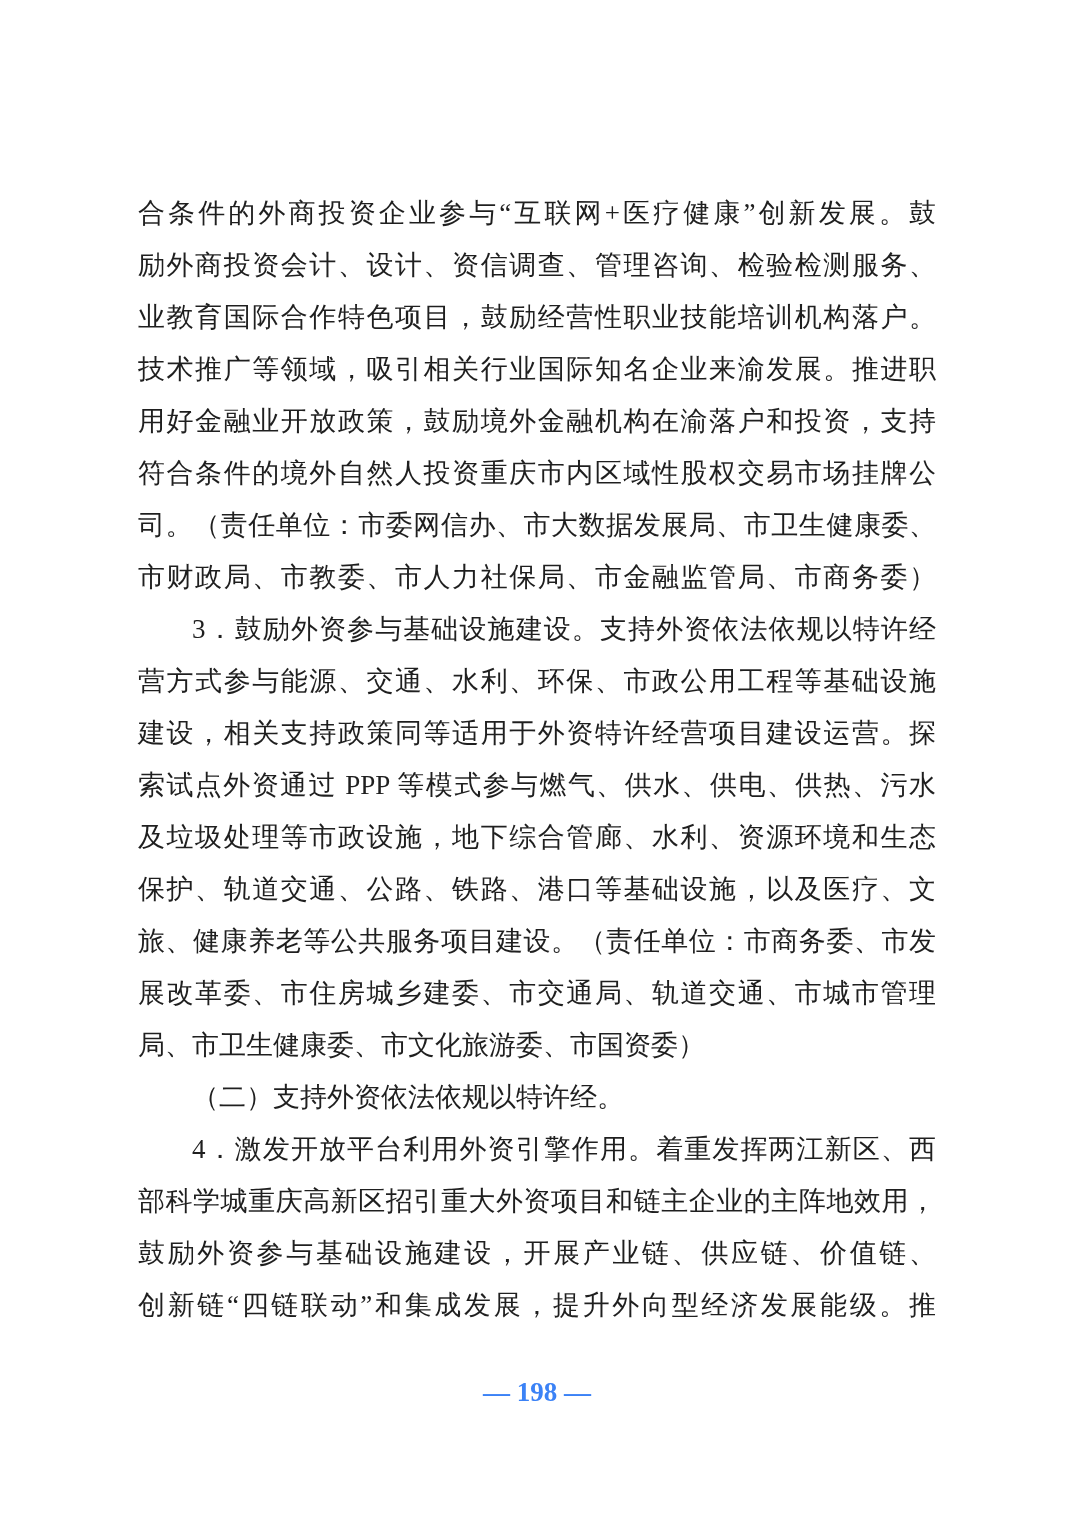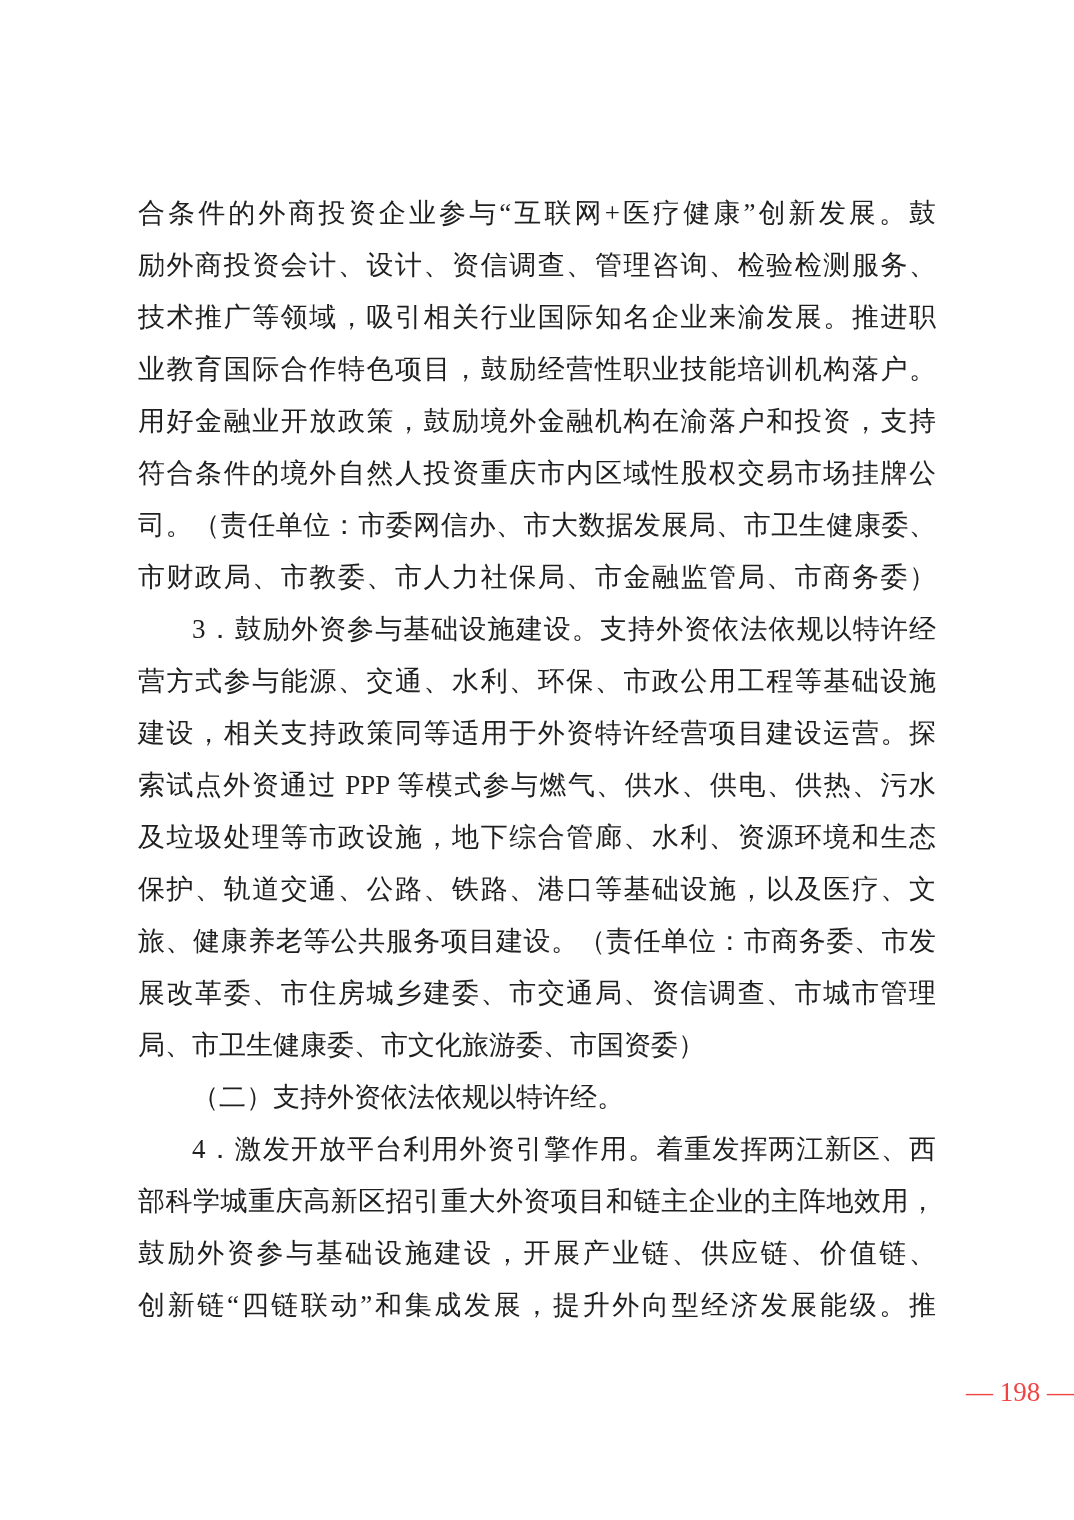--- a/index.html
+++ b/index.html
@@ -42,50 +42,51 @@
     text-indent: 2em;
   }
   .bold {
     font-weight: normal;
   }
   .footer {
     position: absolute;
     left: 0;
     top: 1376px;
     width: 100%;
-    text-align: right;
+    text-align: center;
     font-size: 27px;
     line-height: 32px;
-    color: #ef4444;
+    color: #3b82f6;
+    font-weight: bold;
   }
 </style>
 </head>
 <body>
 
 <div class="page">
   <div class="text-block">
       <div class="paragraph">
         <div class="line justify"><span>合条件的外商投资企业参与“互联网+医疗健康”创新发展。鼓</span></div>
         <div class="line justify"><span>励外商投资会计、设计、资信调查、管理咨询、检验检测服务、</span></div>
+        <div class="line justify"><span>业教育国际合作特色项目，鼓励经营性职业技能培训机构落户。</span></div>
         <div class="line justify"><span>技术推广等领域，吸引相关行业国际知名企业来渝发展。推进职</span></div>
-        <div class="line justify"><span>业教育国际合作特色项目，鼓励经营性职业技能培训机构落户。</span></div>
         <div class="line justify"><span>用好金融业开放政策，鼓励境外金融机构在渝落户和投资，支持</span></div>
         <div class="line justify"><span>符合条件的境外自然人投资重庆市内区域性股权交易市场挂牌公</span></div>
         <div class="line justify"><span>司。</span><span class="bold">（责任单位：市委网信办、市大数据发展局、市卫生健康委、</span></div>
         <div class="line justify"><span class="bold">市财政局、市教委、市人力社保局、市金融监管局、市商务委）</span></div>
       </div>
       <div class="paragraph">
         <div class="line justify indent"><span>3．鼓励外资参与基础设施建设。支持外资依法依规以特许经</span></div>
         <div class="line justify"><span>营方式参与能源、交通、水利、环保、市政公用工程等基础设施</span></div>
         <div class="line justify"><span>建设，相关支持政策同等适用于外资特许经营项目建设运营。探</span></div>
         <div class="line justify"><span>索试点外资通过 PPP 等模式参与燃气、供水、供电、供热、污水</span></div>
         <div class="line justify"><span>及垃圾处理等市政设施，地下综合管廊、水利、资源环境和生态</span></div>
         <div class="line justify"><span>保护、轨道交通、公路、铁路、港口等基础设施，以及医疗、文</span></div>
         <div class="line justify"><span>旅、健康养老等公共服务项目建设。</span><span class="bold">（责任单位：市商务委、市发</span></div>
-        <div class="line justify"><span class="bold">展改革委、市住房城乡建委、市交通局、资信调查、市城市管理</span></div>
+        <div class="line justify"><span class="bold">展改革委、市住房城乡建委、市交通局、轨道交通、市城市管理</span></div>
         <div class="line"><span class="bold">局、市卫生健康委、市文化旅游委、市国资委）</span></div>
       </div>
       <div class="paragraph">
         <div class="line indent"><span class="bold">（二）支持外资依法依规以特许经。</span></div>
       </div>
       <div class="paragraph">
         <div class="line justify indent"><span>4．激发开放平台利用外资引擎作用。着重发挥两江新区、西</span></div>
         <div class="line justify"><span>部科学城重庆高新区招引重大外资项目和链主企业的主阵地效用，</span></div>
         <div class="line justify"><span>鼓励外资参与基础设施建设，开展产业链、供应链、价值链、</span></div>
         <div class="line justify"><span>创新链“四链联动”和集成发展，提升外向型经济发展能级。推</span></div>

